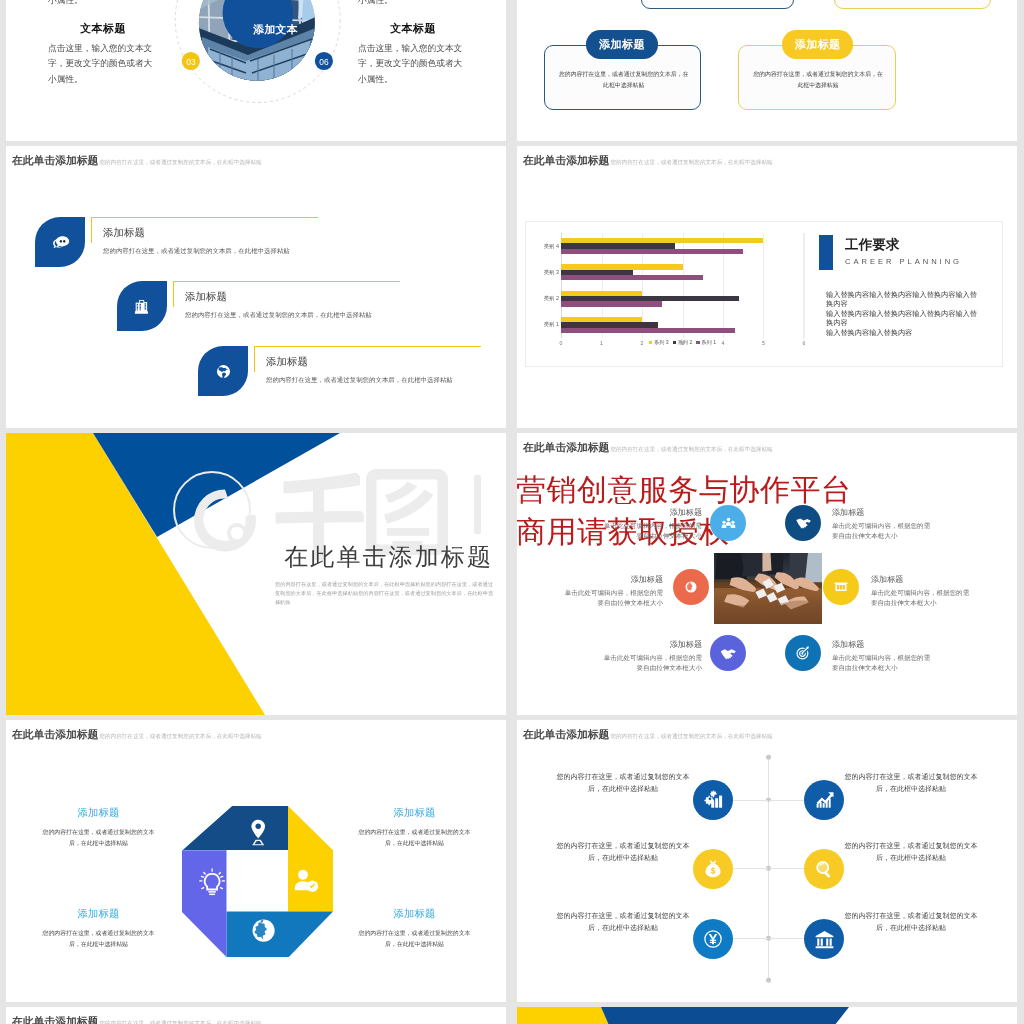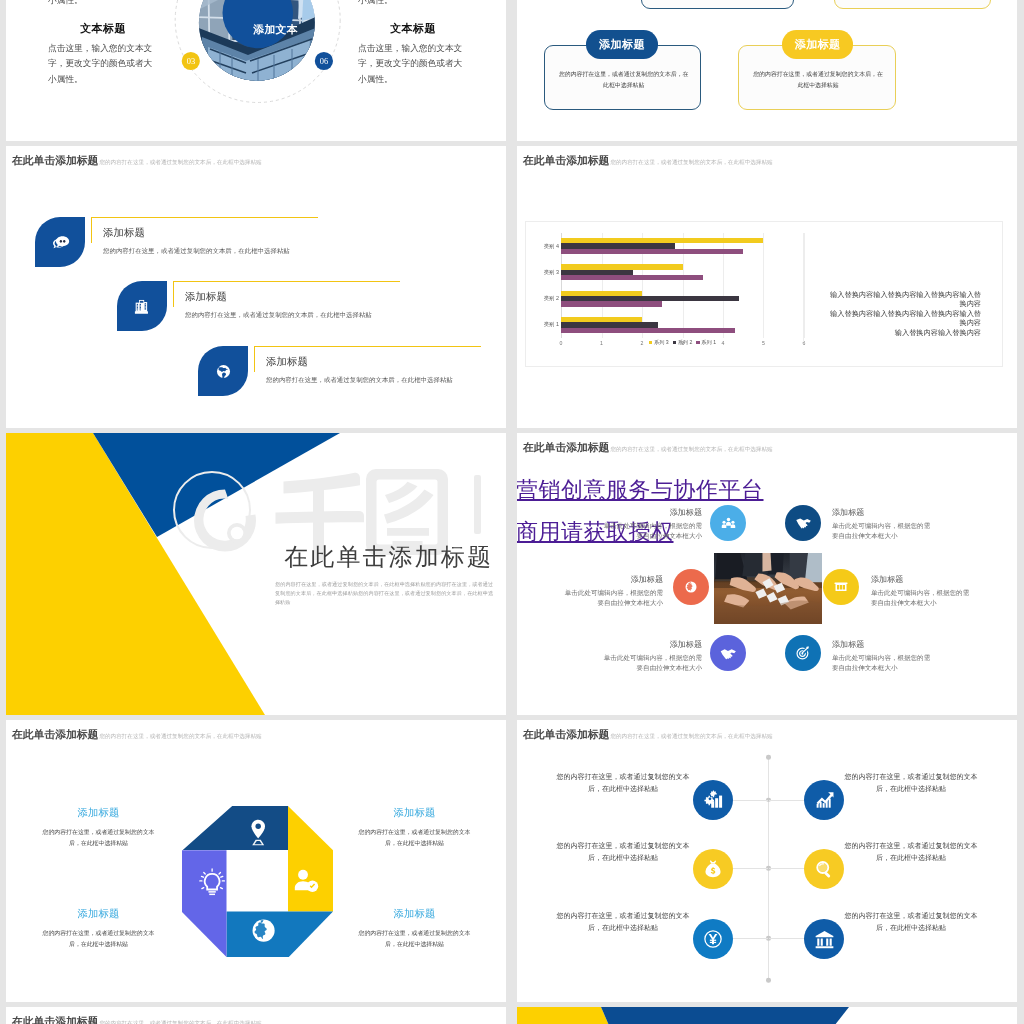--- a/index.html
+++ b/index.html
@@ -24,21 +24,21 @@
   
   .hdr{position:absolute;left:6px;top:8px;display:flex;align-items:baseline;}
   .hdr .t{font-size:10.8px;font-weight:700;color:#4a4a4a;letter-spacing:0;}
   .hdr .s{font-size:5.6px;color:#b4b4b4;margin-left:1px;letter-spacing:0;}
 
   
   .s1wrap{position:absolute;left:0;top:0;}
   .s1lbl{position:absolute;left:210px;top:155px;width:82px;text-align:right;
          color:#fff;font-size:10.8px;font-weight:700;letter-spacing:.4px;margin-top:9px;}
   .s1num{position:absolute;width:24px;text-align:center;font-size:8.4px;color:#fff;
-         font-family:Liberation Serif, serif;}
+         font-family:Liberation Sans, sans-serif;}
   .s1num.y{left:173px;top:197.8px;}
   .s1num.b{left:306px;top:197.8px;}
   .s1txt{position:absolute;top:134px;width:110px;}
   .s1tail{font-size:8.7px;color:#4a4a4a;line-height:15.2px;}
   .s1t{font-size:10.9px;color:#111;font-weight:700;text-align:center;margin-top:15px;letter-spacing:.5px;line-height:1;}
   .s1b{font-size:8.7px;color:#4a4a4a;line-height:15.2px;margin-top:7px;}
 
   
   .s2box{position:absolute;border-radius:9px;box-sizing:border-box;background:#FCFCFC;}
   .s2box.b{border:1px solid #2A5A7E;}
@@ -92,37 +92,37 @@
   .s4leg i{width:3.5px;height:3.5px;display:block;}
   .s4leg i.y{background:#F2CB1E;} .s4leg i.d{background:#3B3641;} .s4leg i.p{background:#8E4E7E;}
   .s4leg em{font-style:normal;font-size:5.2px;color:#595959;}
   .s4right{position:absolute;left:277px;top:0;width:201px;height:146px;}
   .s4right::before{content:"";position:absolute;left:0;top:11px;bottom:26px;width:1px;background:#EDEDED;}
   .s4head{position:absolute;left:16px;top:13px;display:flex;align-items:flex-start;}
   .s4bar{display:block;width:14px;height:35px;background:#11509B;}
   .s4htxt{display:block;margin-left:12px;}
   .s4htxt em{display:block;font-style:normal;font-size:13.4px;color:#212121;font-weight:600;letter-spacing:.3px;line-height:1;margin-top:3px;}
   .s4htxt u{display:block;text-decoration:none;font-size:7.6px;color:#555;letter-spacing:2.96px;margin-top:6px;font-family:"Liberation Sans",sans-serif;}
-  .s4right p{margin:0;font-size:7.2px;color:#3b3b3b;text-align:right;line-height:1.28;}
+  .s4right p{margin:0;font-size:7.2px;color:#3b3b3b;text-align:left;line-height:1.28;}
   .s4right p:nth-of-type(1){position:absolute;top:68px;left:23px;width:155px;}
   .s4right p:nth-of-type(2){position:absolute;top:87px;left:23px;width:155px;}
-  .s4right p:nth-of-type(3){position:absolute;top:106px;left:23px;width:155px;text-align:right;}
+  .s4right p:nth-of-type(3){position:absolute;top:106px;left:23px;width:155px;text-align:left;}
 
   
   .s5shapes{position:absolute;left:0;top:0;}
   .wm-qt{position:absolute;left:164px;top:35px;}
   .s5txt{position:absolute;right:13px;top:103px;text-align:right;width:330px;}
   .s5part{font-size:23.4px;color:#1F5FA0;letter-spacing:0.2px;font-family:"Liberation Sans",sans-serif;line-height:1;}
   .s5title{font-size:24px;color:#3E3E3E;letter-spacing:2.1px;margin-top:9px;line-height:1;}
   .s5body{font-size:5.1px;color:#9c9c9c;margin-top:11px;line-height:1.75;text-align:justify;
           margin-left:auto;width:218px;}
 
   
-  .wm-txt{position:absolute;left:-1px;top:36px;color:#4c1d95;font-size:22px;
-          line-height:42px;letter-spacing:0.5px;font-weight:400;white-space:nowrap;text-decoration:underline;}
+  .wm-txt{position:absolute;left:-1px;top:36px;color:#b91c1c;font-size:30px;
+          line-height:42px;letter-spacing:0.5px;font-weight:400;white-space:nowrap;}
   .s6photo{position:absolute;left:197px;top:120px;width:108px;height:71px;overflow:hidden;}
   .s6c{position:absolute;width:36px;height:36px;border-radius:50%;
        display:flex;align-items:center;justify-content:center;}
   .s6t{position:absolute;}
   .s6t.r{text-align:right;}
   .s6t.l{text-align:left;}
   .s6tt{font-size:8.1px;color:#5a5a5a;}
   .s6tb{font-size:6.55px;color:#6e6e6e;margin-top:2.5px;line-height:1.6;width:99px;}
   .s6t.r .s6tb{margin-left:auto;}
 
@@ -358,20 +358,27 @@
               <i class="d"></i>
               <em>系列 2</em>
             </span>
           <span>
               <i class="p"></i>
               <em>系列 1</em>
             </span>
         </div>
       </div>
       <div class="s4right">
+        <div class="s4head">
+          <span class="s4bar"></span>
+          <span class="s4htxt">
+            <em>工作要求</em>
+            <u>CAREER PLANNING</u>
+          </span>
+        </div>
         <p>输入替换内容输入替换内容输入替换内容输入替换内容</p>
         <p>输入替换内容输入替换内容输入替换内容输入替换内容</p>
         <p>输入替换内容输入替换内容</p>
       </div>
     </div>
   </div>
 
   <div class="slide col-l row3">
     <svg class="s5shapes" viewBox="0 0 500 282" width="500" height="282">
       <polygon points="0,0 87,0 259,282 0,282" fill="#FDD000"></polygon>

